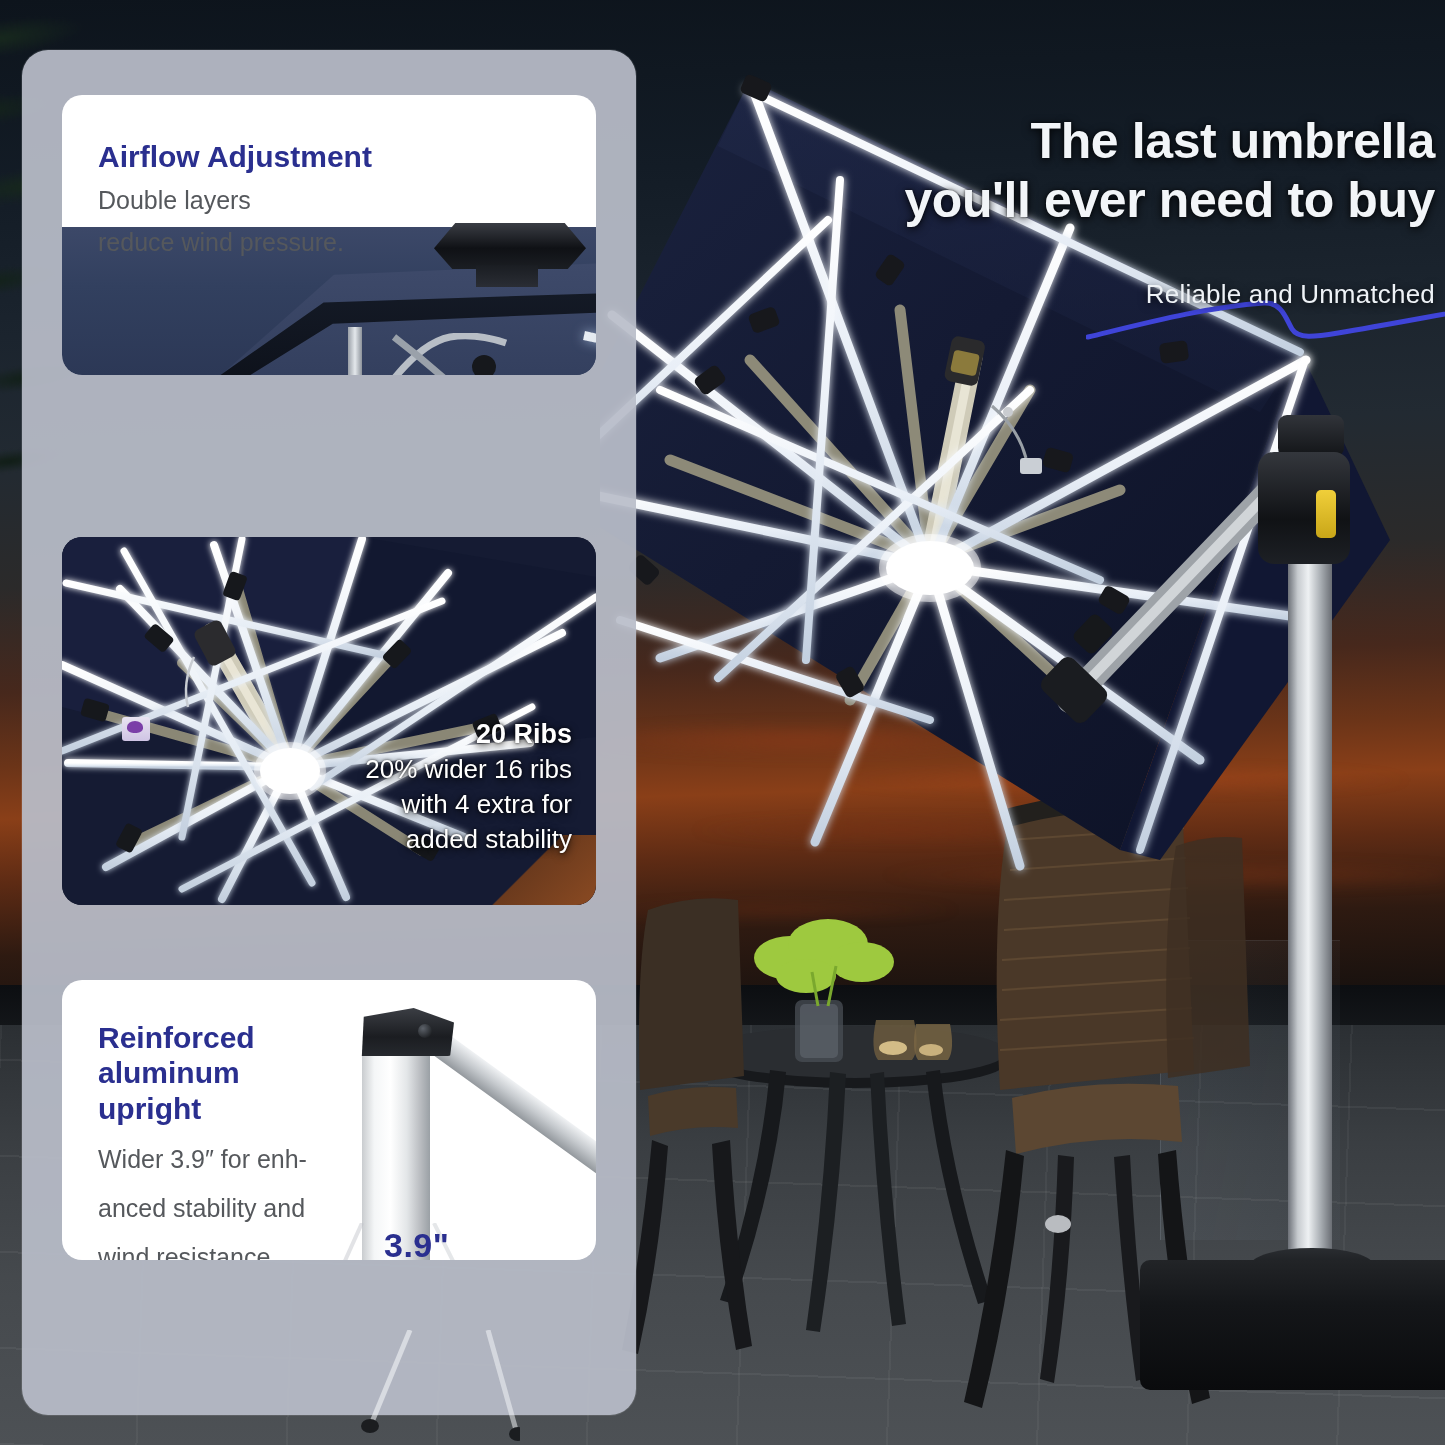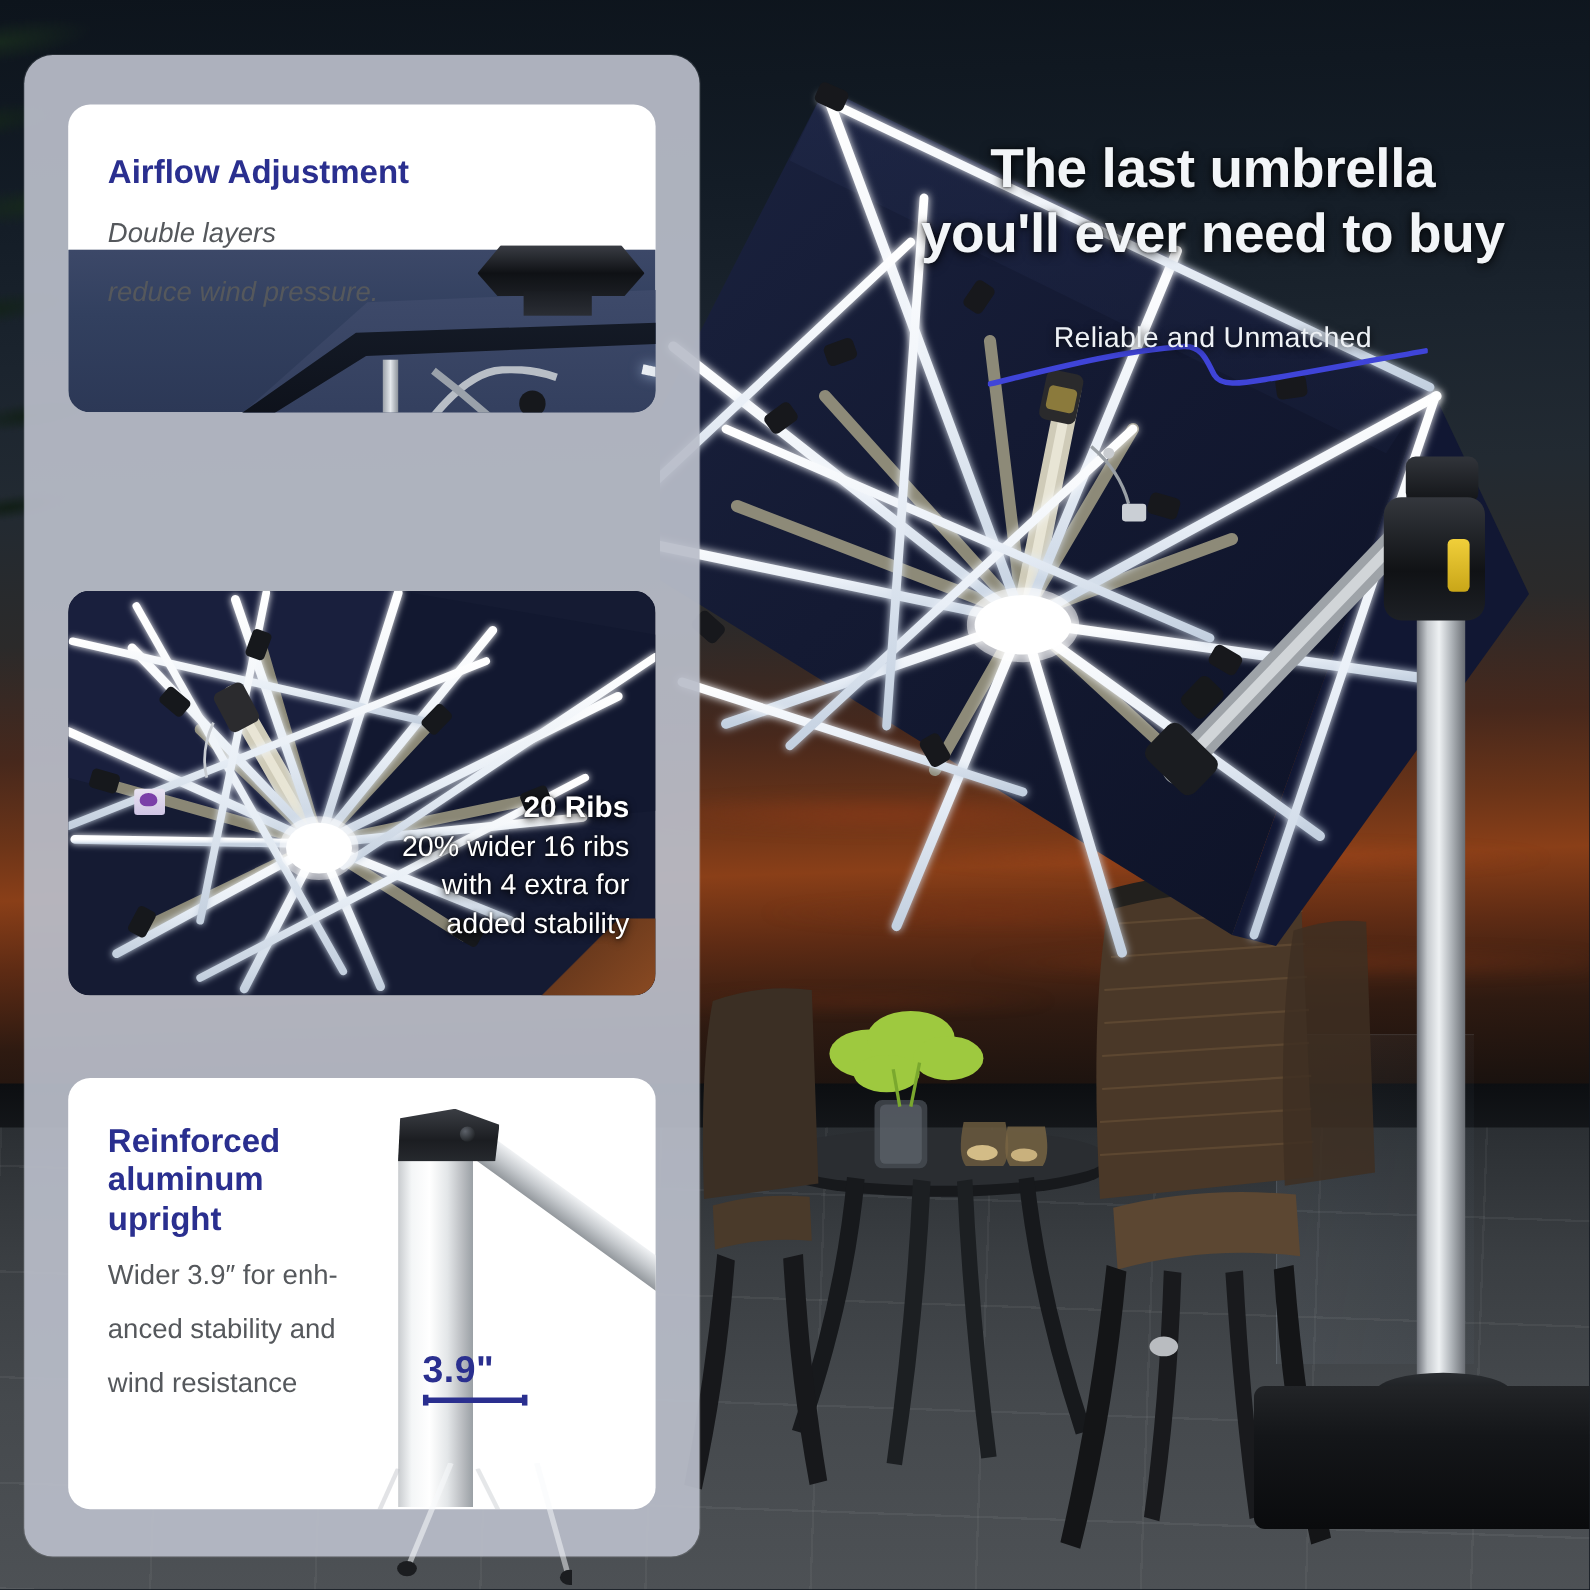--- a/index.html
+++ b/index.html
@@ -96,22 +96,22 @@
     position:absolute; border-radius:10px;
     background:linear-gradient(180deg,#222427 0%,#141619 35%,#0a0b0d 100%);
   }
   .base-plate {
     position:absolute; border-radius:50%;
     background:linear-gradient(180deg,#2a2d31,#0e1012);
   }
 
   
   .headline {
-    position:absolute; left:770px; top:124px; width:665px;
-    text-align:center; z-index:40;
+    position:absolute; left:770px; top:112px; width:665px;
+    text-align:right; z-index:40;
   }
   .headline h1 {
     font-size:50px; font-weight:bold; color:#f2f5f8; line-height:1.18;
     letter-spacing:-0.4px;
     text-shadow:0 2px 10px rgba(0,0,0,.85), 0 0 3px rgba(0,0,0,.7);
   }
   .subline {
     margin-top:49px; position:relative; display:inline-block;
   }
   .subline span {
@@ -130,32 +130,32 @@
     background:rgba(185,189,201,.93);
     border-radius:26px; z-index:30;
     box-shadow:0 0 0 1px rgba(255,255,255,.10);
   }
   .card {
     position:absolute; left:40px; width:534px;
     background:#fff; border-radius:20px; overflow:hidden;
   }
   .card-1 { top:45px;  height:280px; }
   .card-2 { top:487px; height:368px; }
-  .card-3 { top:930px; height:392px; }
+  .card-3 { top:930px; height:280px; }
 
   .card-head {
     font-size:30px; font-weight:bold; color:#2a2f8f; line-height:1.18;
   }
   .card-body {
     font-size:25px; color:#55585c; line-height:1.28; font-weight:400;
   }
 
   
   .c1-text { position:absolute; left:36px; top:44px; z-index:3; }
-  .c1-text .card-body { margin-top:22px;font-style:italic; }
+  .c1-text .card-body { margin-top:10px; }
   
   .c1-photo { position:absolute; inset:0; z-index:1; }
   .c1-canopy-lower {
     position:absolute; left:0; bottom:0; width:100%; height:148px;
     background:linear-gradient(180deg,#3c4868,#32405f 40%,#2c3856);
   }
   .c1-canopy-upper {
     position:absolute; left:88px; top:168px; width:460px; height:118px;
     background:linear-gradient(180deg,#3e4a6a,#333f5e);
     clip-path:polygon(14% 100%, 40% 10%, 100% 0%, 100% 100%);

